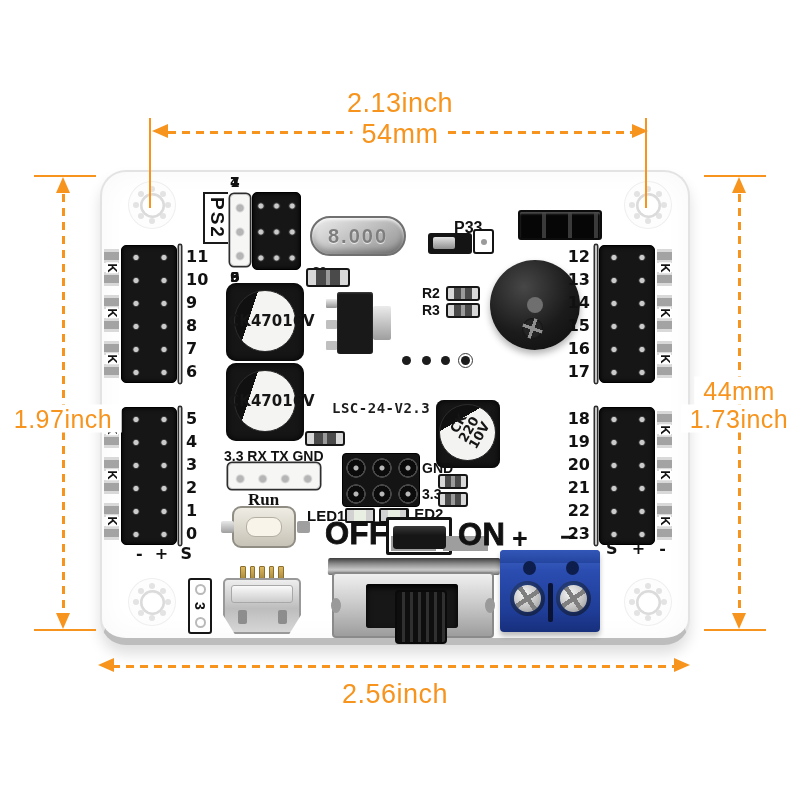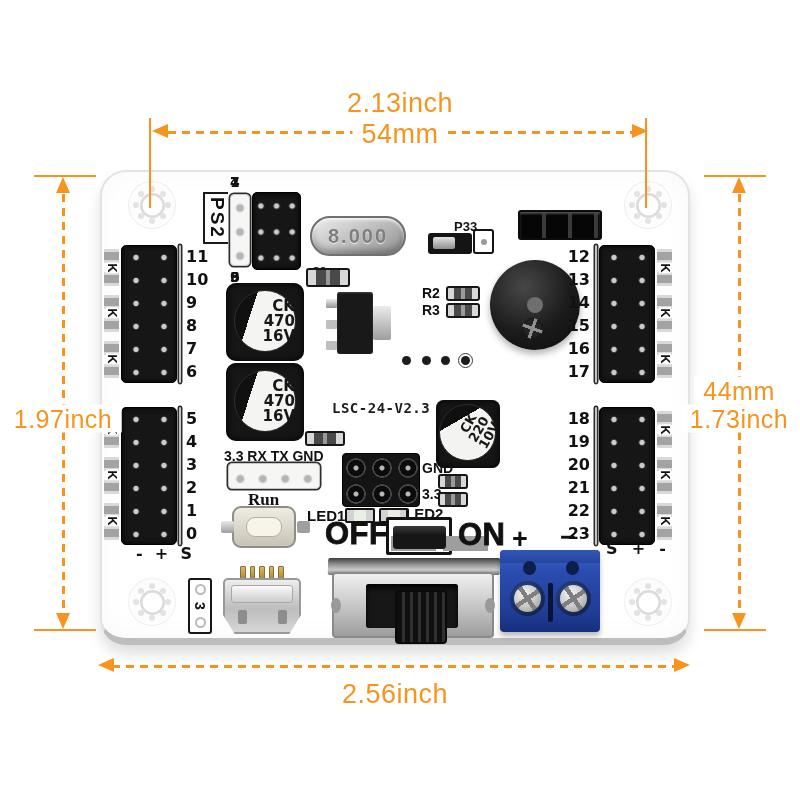--- a/index.html
+++ b/index.html
@@ -89,22 +89,22 @@
     background:radial-gradient(circle at 38% 30%,#474747,#1b1b1b 55%,#0c0c0c);
     box-shadow:0 4px 7px rgba(0,0,0,.3)}
   .buzzer::before{content:"";position:absolute;left:37px;top:37px;width:16px;height:16px;
     border-radius:50%;background:#6f6f6f}
   .bscrew{left:32px;top:58px;width:21px;height:21px;border-radius:50%;transform:rotate(20deg);
     background-image:linear-gradient(0deg,transparent 42%,#8f8f8f 42% 58%,transparent 58%),
       linear-gradient(90deg,transparent 42%,#8f8f8f 42% 58%,transparent 58%),
       radial-gradient(#242424 55%,#000 90%)}
 
   .capblk{background:#161616;border-radius:10px;box-shadow:inset 0 0 7px #000}
-  .capcir{border-radius:50%;border:1px solid #2c2c2c;display:flex;flex-direction:column;
-    align-items:flex-end;justify-content:center;font-family:"DejaVu Sans",sans-serif;
+  .capcir{border-radius:50%;border:1px solid #2c2c2c;display:flex;flex-direction:row;
+    align-items:center;justify-content:center;font-family:"DejaVu Sans",sans-serif;
     font-weight:bold;color:#161616}
   .cap470{left:8px;top:7px;width:62px;height:62px;font-size:15px;line-height:15px;padding-left:13px;
     background:linear-gradient(108deg,#101010 29%,#f4f4f2 29%)}
   .cap470 span{position:static}
   .cap220c{left:3px;top:4px;width:57px;height:57px;background:linear-gradient(150deg,#101010 30%,#f3f3f1 30%)}
   .c220rot{position:static!important;transform:rotate(-60deg);display:flex;flex-direction:column;
     align-items:center;font-size:13px;line-height:12px;padding-left:8px}
   .c220rot span{position:static}
 
   .sot{background:#191919;border-radius:3px;box-shadow:inset 0 1px 2px #444}
@@ -249,21 +249,21 @@
       <span>6</span>
       <span>9</span>
     </div>
 
     <div class="crystal" style="left:208px;top:44px">
       <span>8.000</span>
     </div>
     <span class="slab" style="left:210px;top:93px;font-size:11px">C3</span>
     <div class="res" style="left:204px;top:96px;width:44px;height:19px"></div>
 
-    <span class="slab" style="left:352px;top:47px;font-size:13px">P33</span>
+    <span class="slab" style="left:352px;top:47px;font-size:16px">P33</span>
     <div class="jmp" style="left:326px;top:61px;width:44px;height:21px"></div>
     <div class="jcomp" style="left:371px;top:57px;width:21px;height:25px"></div>
 
     <div class="fhdr" style="left:416px;top:38px;width:84px;height:30px"></div>
 
     <span class="slab" style="left:320px;top:113px;font-size:14px">R2</span>
     <div class="res" style="left:344px;top:114px;width:34px;height:15px"></div>
     <span class="slab" style="left:320px;top:130px;font-size:14px">R3</span>
     <div class="res" style="left:344px;top:131px;width:34px;height:15px"></div>
 

